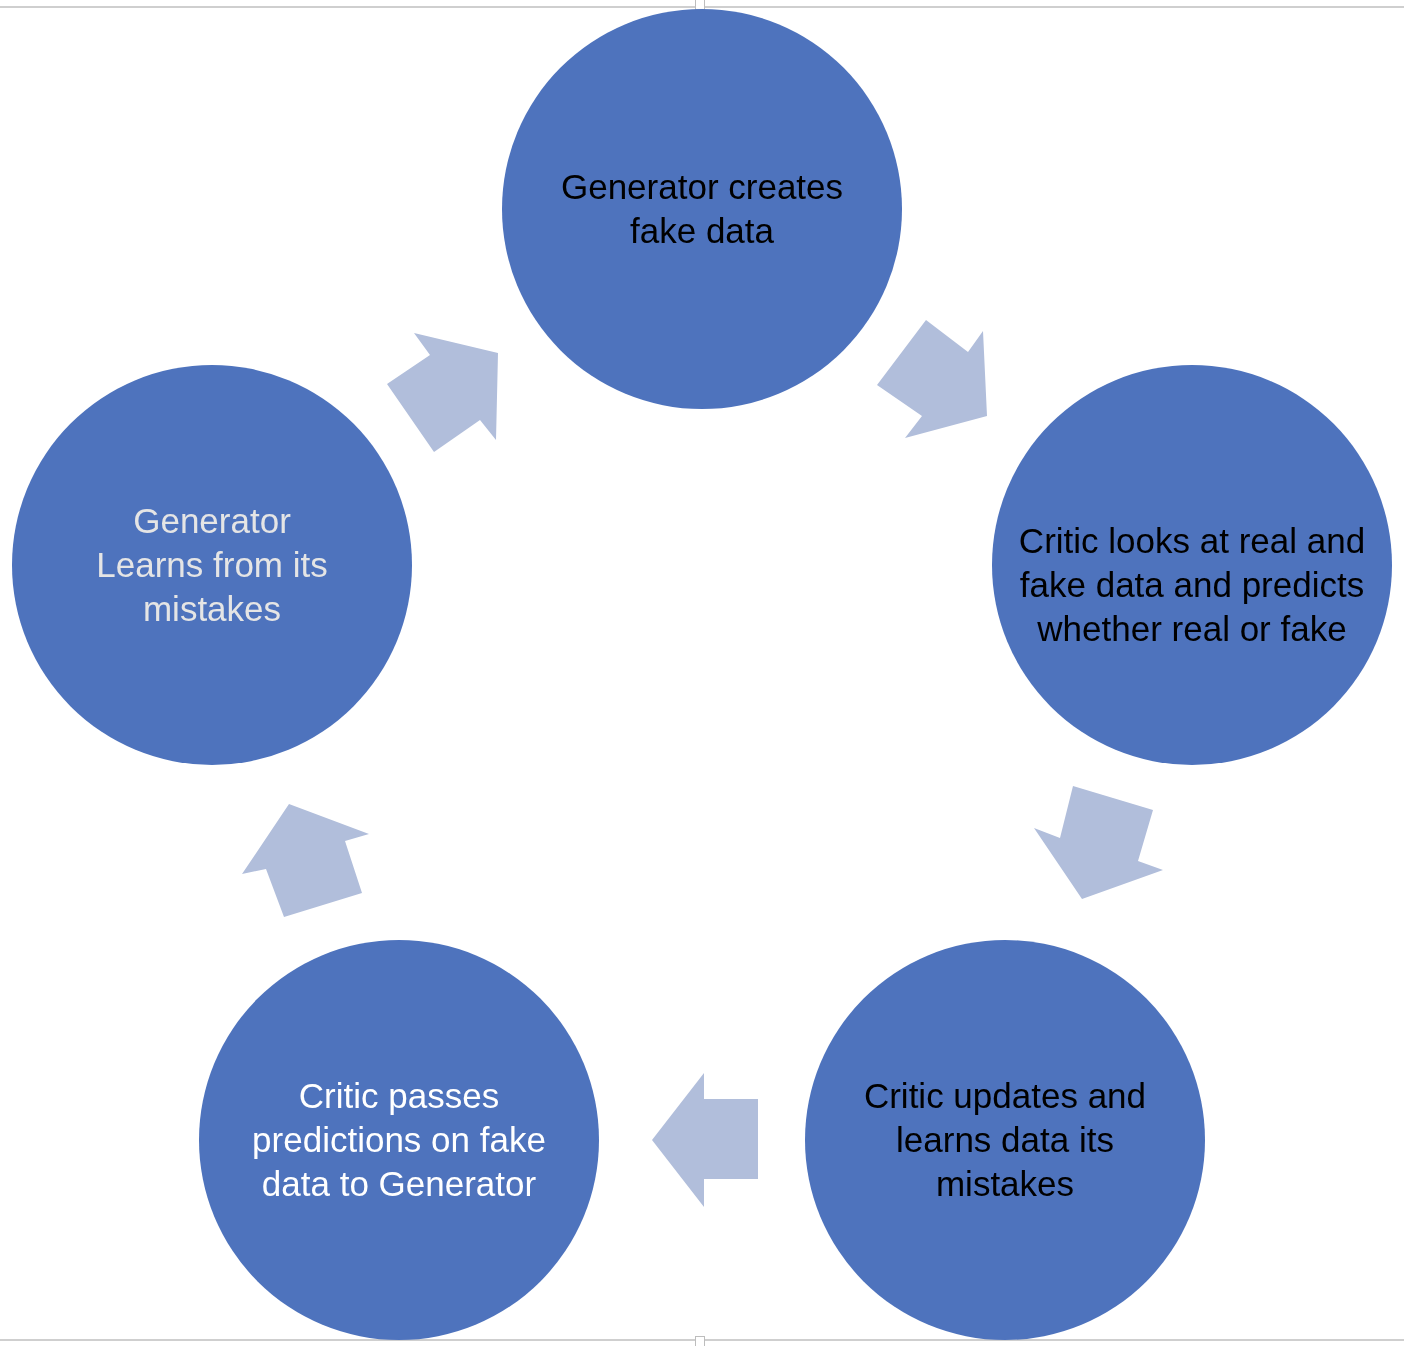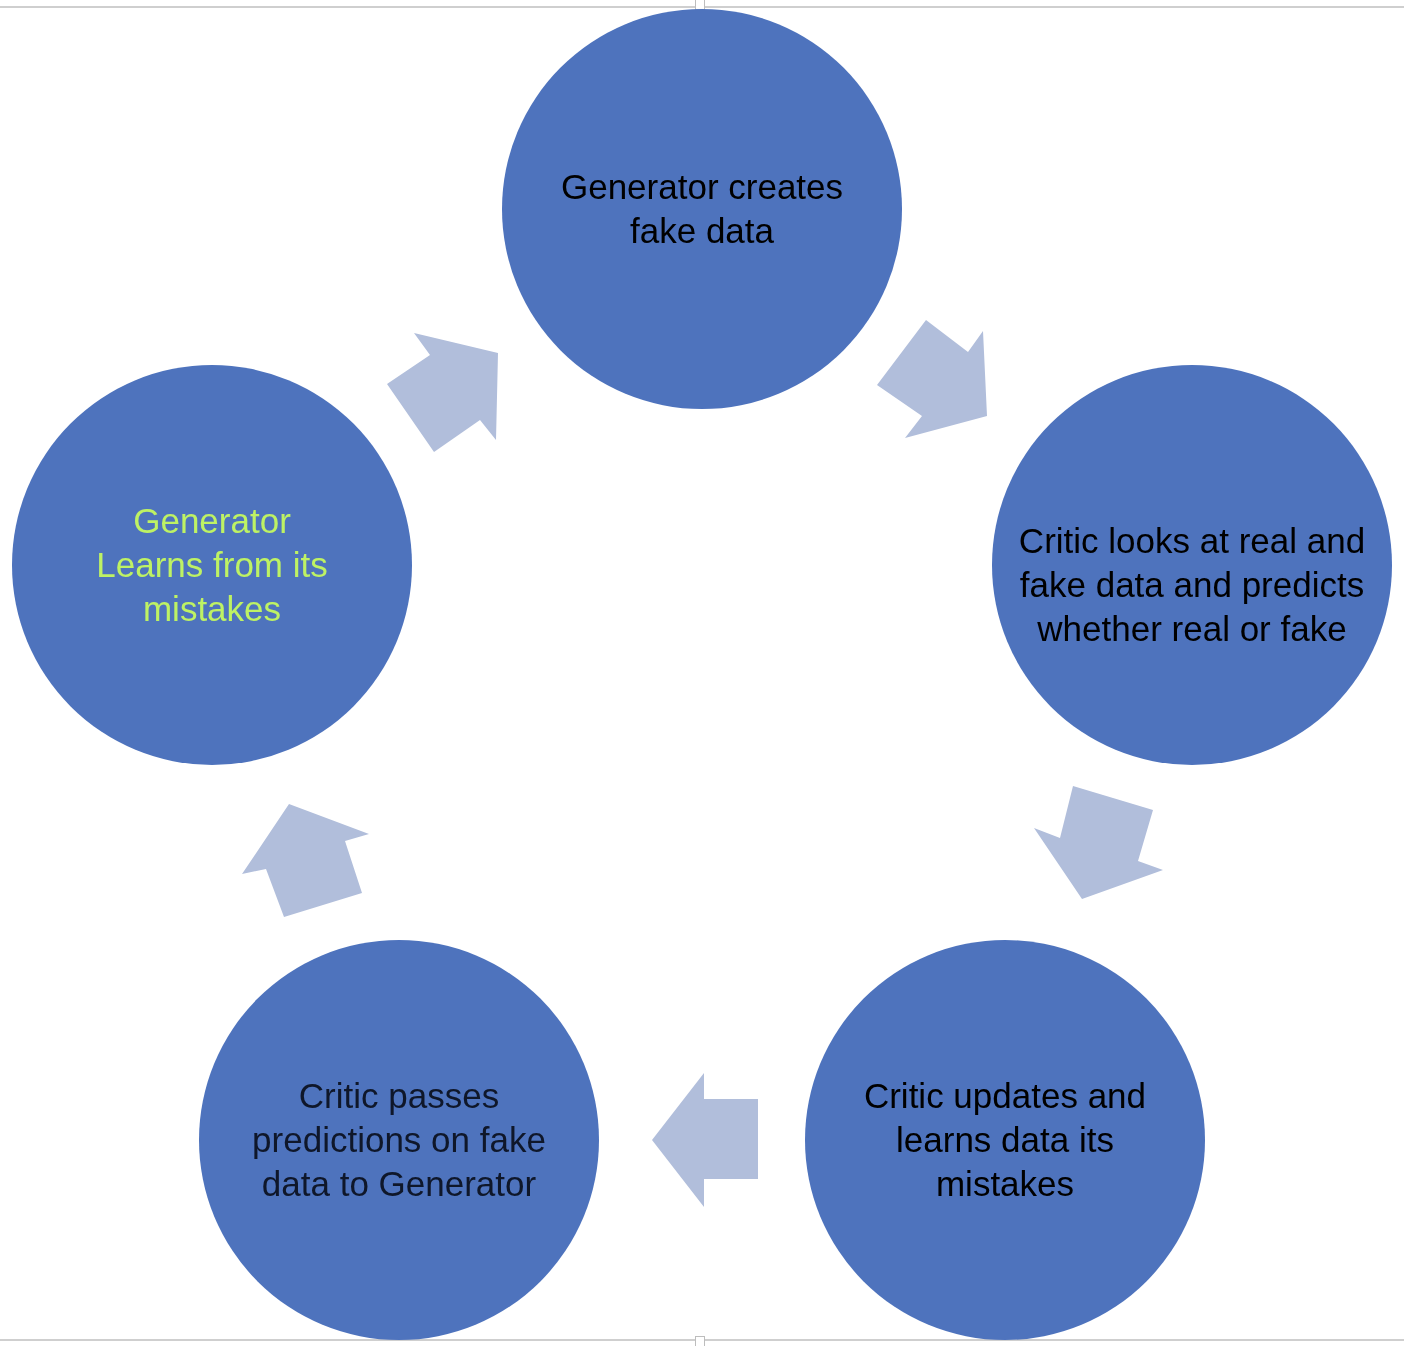--- a/index.html
+++ b/index.html
@@ -33,17 +33,17 @@
 <div class="node" style="left: 502px; top: 9px; background: rgb(78, 115, 189);">
   <span class="node-label" style="color: rgb(0, 0, 0);">Generator creates fake data</span>
 </div>
 <div class="node" style="left: 992px; top: 365px; background: rgb(78, 115, 189);">
   <span class="node-label" style="padding: 0px 22px; color: rgb(0, 0, 0); margin-top: 39px;">Critic looks at real and fake data and predicts whether real or fake</span>
 </div>
 <div class="node" style="left: 805px; top: 940px; background: rgb(78, 115, 189);">
   <span class="node-label" style="color: rgb(0, 0, 0);">Critic updates and learns data its mistakes</span>
 </div>
 <div class="node" style="left: 199px; top: 940px; background: rgb(78, 115, 189);">
-  <span class="node-label" style="color: #0f172a;">Critic passes predictions on fake data to Generator</span>
+  <span class="node-label" style="color: #ffffff;">Critic passes predictions on fake data to Generator</span>
 </div>
 <div class="node" style="left: 12px; top: 365px; background: rgb(78, 115, 189);">
-  <span class="node-label" style="padding: 0px 75px; color: #bef264;">Generator Learns from its mistakes</span>
+  <span class="node-label" style="padding: 0px 75px; color: #e5e5e5;">Generator Learns from its mistakes</span>
 </div>
 
 </body></html>

